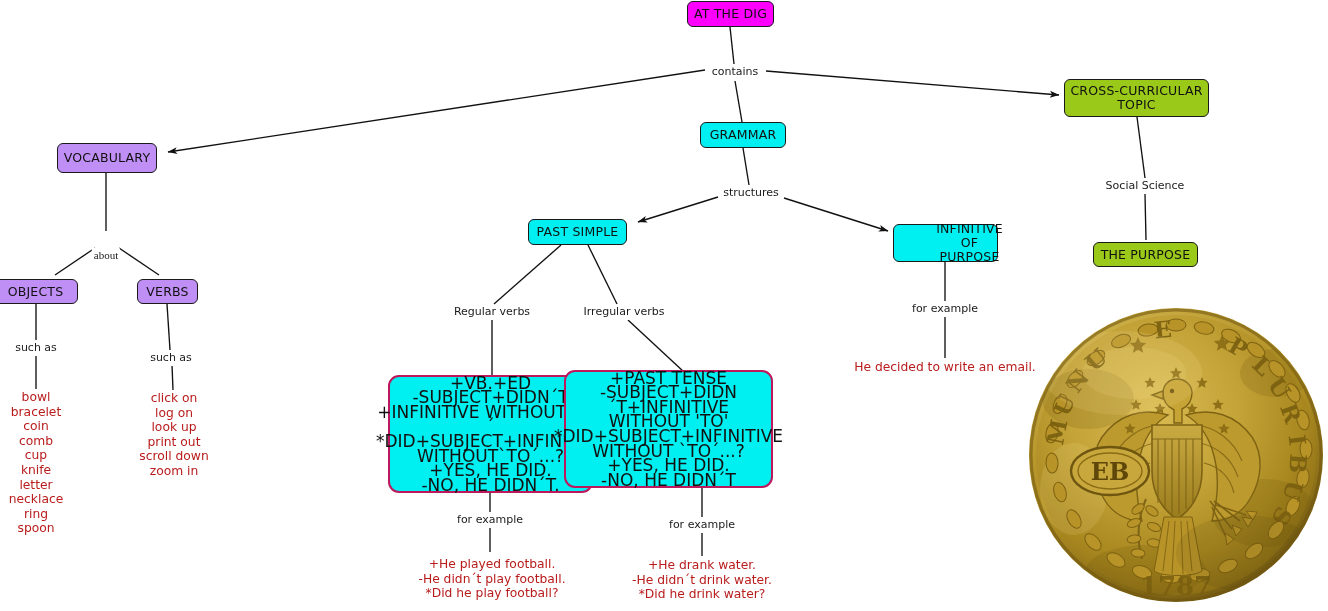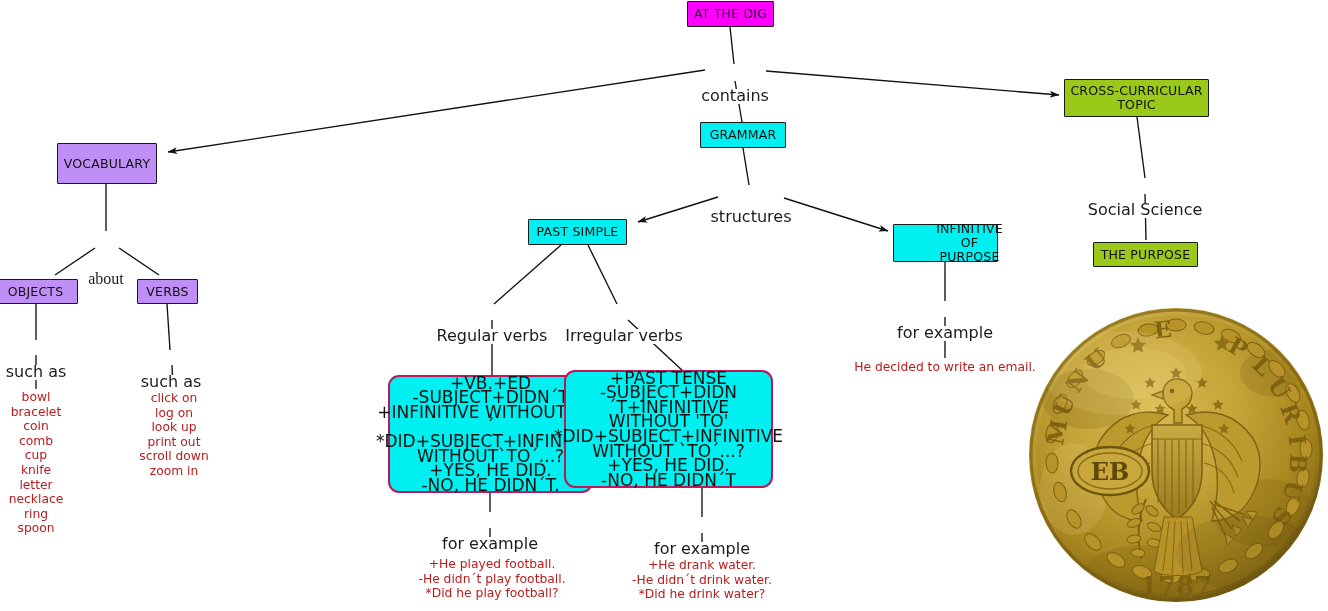--- a/index.html
+++ b/index.html
@@ -19,21 +19,21 @@
     position: absolute;
     left: 0; top: 0;
     width: 1328px;
     height: 611px;
     pointer-events: none;
   }
   .node {
     position: absolute;
     box-sizing: border-box;
     border: 1.6px solid #1a1a1a;
-    border-radius: 1px;
+    border-radius: 6px;
     display: flex;
     align-items: center;
     justify-content: center;
     text-align: center;
     color: #111111;
     font-size: 12.5px;
     line-height: 14px;
     letter-spacing: 0.2px;
     white-space: pre-line;
     z-index: 3;
@@ -57,29 +57,28 @@
     display: flex;
     align-items: center;
     justify-content: center;
     padding: 2px 5px;
     z-index: 3;
   }
 
   .lbl {
     position: absolute;
     color: #1b1b1b;
-    font-size: 16px;
+    font-size: 11px;
     line-height: 14.6px;
     text-align: left;
     white-space: pre-line;
     transform: translateX(-50%);
     background: #ffffff;
     padding: 0 2px;
     z-index: 4;
-    margin-top: 24px;
   }
 
   .wordlist {
     position: absolute;
     color: #b91c1c;
     font-size: 12.3px;
     line-height: 14.6px;
     text-align: center;
     white-space: pre-line;
     transform: translateX(-50%);
@@ -161,21 +160,21 @@
     </g>
   </svg>
 
   <div class="node magenta" style="left:687px; top:1px; width:87px; height:26px;">AT THE DIG</div>
 
   <div class="node cyan" style="left:700px; top:122px; width:86px; height:26px;text-align:right;">GRAMMAR</div>
 
   <div class="node green" style="left:1064px; top:79px; width:145px; height:38px;">CROSS-CURRICULAR
 TOPIC</div>
 
-  <div class="node purple" style="left:57px; top:143px; width:100px; height:41px;">VOCABULARY</div>
+  <div class="node purple" style="left:57px; top:143px; width:100px; height:30px;">VOCABULARY</div>
 
   <div class="node purple" style="left:-7px; top:279px; width:85px; height:25px;">OBJECTS</div>
 
   <div class="node purple" style="left:137px; top:279px; width:61px; height:25px;">VERBS</div>
 
   <div class="node cyan" style="left:528px; top:219px; width:99px; height:26px;">PAST SIMPLE</div>
 
   <div class="node cyan" style="left:893px; top:224px; width:105px; height:38px;padding-left:48px;">INFINITIVE OF
 PURPOSE</div>
 

